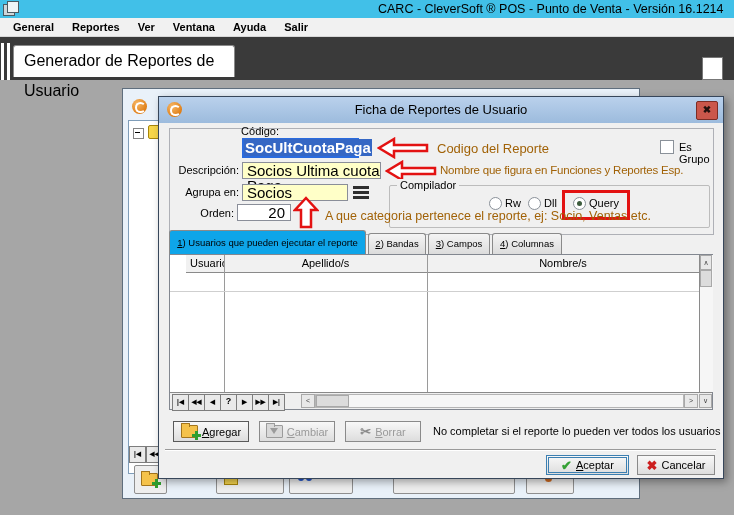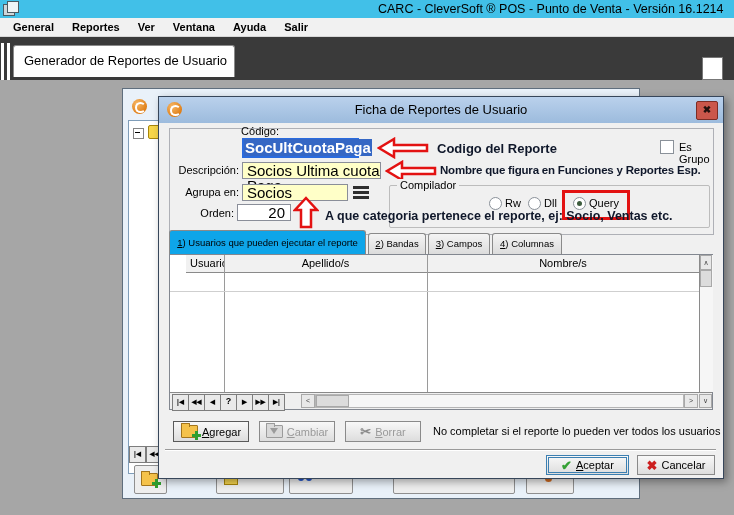--- a/index.html
+++ b/index.html
@@ -12,21 +12,21 @@
   
   .titlebar{left:0;top:0;width:734px;height:18px;background:#41c0e8;}
   .app-icon{left:3px;top:1px;width:15px;height:14px;}
   .app-icon .w1{position:absolute;left:0;top:3px;width:10px;height:10px;background:#cfd6da;border:1px solid #4a5a62;}
   .app-icon .w2{position:absolute;left:4px;top:0;width:10px;height:10px;background:#eef4f6;border:1px solid #4a5a62;}
   .app-title{left:378px;top:2px;font-size:12.5px;}
   .menubar{left:0;top:18px;width:734px;height:19px;background:#f1f1f1;border-bottom:1px solid #d8d8d8;display:flex;align-items:center;padding-left:4px;box-sizing:border-box;}
   .menu-item{font-size:11px;font-weight:bold;padding:1px 9px;}
   .mdi-band{left:0;top:37px;width:734px;height:43px;background:#3a3a3a;}
   .band-strip{top:6px;width:3px;height:37px;background:#fff;}
-  .mdi-tab{left:13px;top:8px;width:222px;height:32px;background:#fff;border:1px solid #8a8a8a;border-bottom:none;border-radius:3px 3px 0 0;font-size:13px;line-height:30px;padding-left:10px;box-sizing:border-box;}
+  .mdi-tab{left:13px;top:8px;width:222px;height:32px;background:#fff;border:1px solid #8a8a8a;border-bottom:none;border-radius:3px 3px 0 0;font-size:16px;line-height:30px;padding-left:10px;box-sizing:border-box;}
   .band-field{left:702px;top:20px;width:19px;height:21px;background:#fff;border:1px solid #777;}
 
   
   .bg-window{left:122px;top:88px;width:516px;height:409px;background:#e9f1f9;border:1px solid #5f6e7d;z-index:1;}
   .logo{border-radius:50%;background:radial-gradient(circle at 35% 30%,#f6b766,#e07f17 70%);}
   .logo .swirl{position:absolute;left:3px;top:3px;width:7px;height:7px;border:2px solid #fff;border-right-color:transparent;border-radius:50%;}
   .bgw-icon{left:9px;top:10px;width:15px;height:15px;}
   .bgw-tree{left:5px;top:31px;width:42px;height:352px;background:#fff;border:1px solid #7f9db9;}
   .tree-minus{left:4px;top:7px;width:9px;height:9px;background:#fff;border:1px solid #848484;}
   .tree-minus i{position:absolute;left:1px;top:3px;width:5px;height:1px;background:#000;}
@@ -44,21 +44,21 @@
   .lbl{font-size:11px;text-align:right;width:70px;}
   .fld{font-size:15px;box-sizing:border-box;}
   .fld-codigo{left:83px;top:41px;width:117px;height:20px;background:#ffff00;border:2px solid #2a6bde;line-height:15px;font-weight:bold;}
   .sel-text{background:#3567c4;color:#fff;padding:0 1px;}
   .fld-cream{background:#ffffc8;border:1px solid #8a8e99;padding-left:4px;line-height:15px;height:17px;}
   .fld-white{background:#fff;border:1px solid #8a8e99;text-align:right;padding-right:5px;line-height:15px;height:17px;}
   .chk{width:12px;height:12px;background:#fff;border:1px solid #8a9199;}
   .rad{width:11px;height:11px;background:#fff;border:1px solid #8a9199;border-radius:50%;}
   .rad.sel::after{content:"";position:absolute;left:3px;top:3px;width:5px;height:5px;border-radius:50%;background:#3d5c3d;}
   .rlabel{font-size:11px;}
-  .red-note{color:#0f172a;font-weight:bold;}
+  .red-note{color:#a16207;font-weight:normal;}
   .red-box{border:3px solid #e31212;}
   .burger i{position:absolute;left:0;width:16px;height:3px;background:#2f2f2f;}
   .group-legend{font-size:11px;background:#f0f0f0;padding:0 3px;}
 
   
   .tab{top:136px;height:21px;background:linear-gradient(#f4f4f4,#dcdcdc);border:1px solid #8a8a8a;border-bottom:none;border-radius:3px 3px 0 0;font-size:9.5px;text-align:center;line-height:20px;box-sizing:border-box;white-space:nowrap;overflow:hidden;}
   .tab.active{top:133px;height:24px;background:#0ea5e9;z-index:3;line-height:23px;}
   .accel{text-decoration:underline;}
 
   

